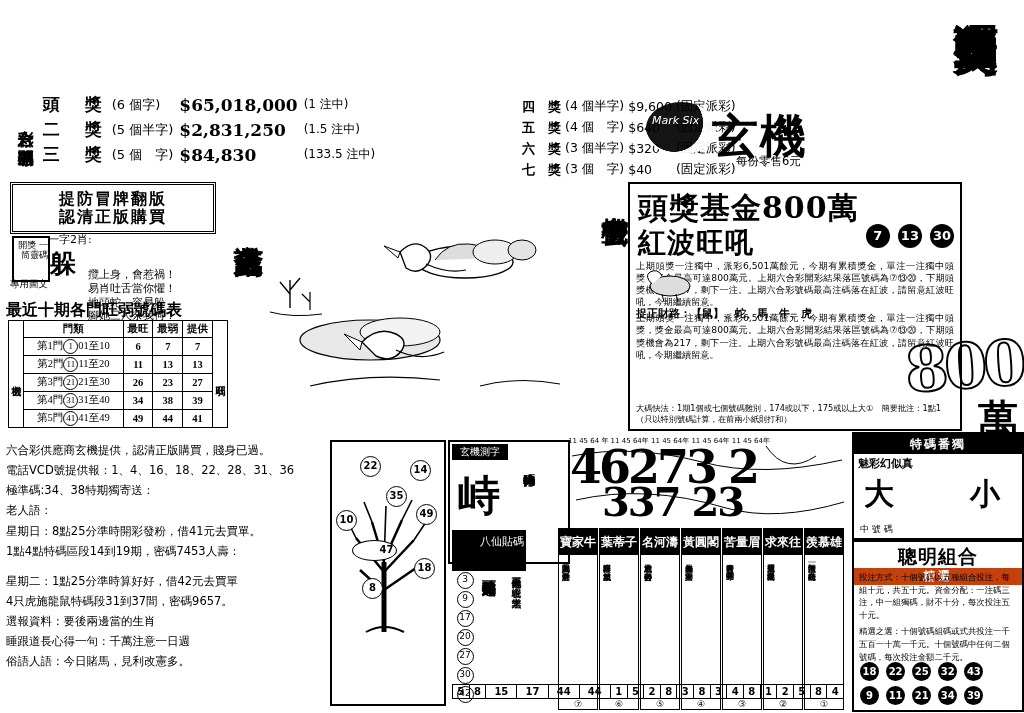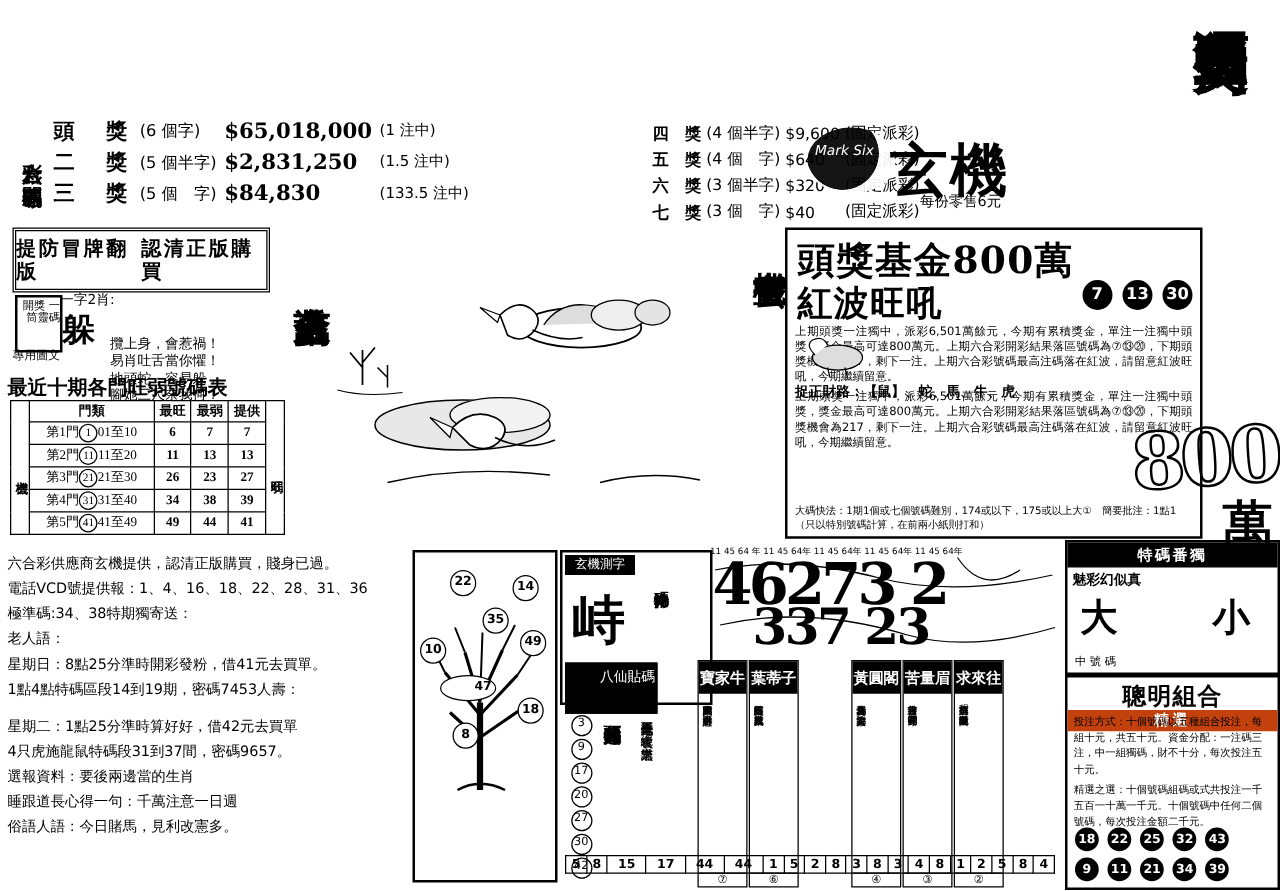--- a/index.html
+++ b/index.html
@@ -67,21 +67,21 @@
     background:radial-gradient(circle at 40% 40%, #000 0%, #000 55%, #fff 56%);
     opacity:.92;
   }
   #logo-mark-text{
     position:absolute;left:12px;top:14px;font-size:11px;color:#fff;font-style:italic;
   }
   #price-note{position:absolute;left:96px;top:54px;font-size:11.5px;}
 
   
   #warn-box{left:10px;top:182px;width:200px;height:46px;
-    border:3px double #000;display:flex;flex-direction:row;justify-content:center;align-items:center;}
+    border:3px double #000;display:flex;flex-direction:column;justify-content:center;align-items:center;}
   #warn-box div{font-size:16px;font-weight:bold;letter-spacing:2px;line-height:1.15;}
 
   
   #riddle{left:10px;top:232px;width:215px;height:60px;}
   #riddle .seal{position:absolute;left:2px;top:4px;width:34px;height:40px;border:2px solid #000;font-size:9px;text-align:right;line-height:1.15;padding-top:2px;}
   #riddle .tip{position:absolute;left:38px;top:0;font-size:11px;}
   #riddle .big{position:absolute;left:40px;top:14px;font-size:26px;font-weight:bold;}
   #riddle .bot{position:absolute;left:0px;top:46px;font-size:9.5px;}
   #riddle-poem{position:absolute;left:78px;top:0px;font-size:11px;line-height:1.25;margin-top:36px;}
 
@@ -457,34 +457,44 @@
       <span class="ecirc">20</span>
       <span class="ecirc">27</span>
       <span class="ecirc">30</span>
       <span class="ecirc">42</span>
     </div>
     <div id="eight-txt" style="left:28px;">八仙貼碼各頭沖通</div>
     <div style="position:absolute;left:58px;top:40px;font-size:10px;writing-mode:vertical-rl;text-orientation:upright;height:140px;line-height:1.3;">占得第九千三百三十七條　絕食暖衣　無求之樂</div>
   </div>
 
   <div class="abs" id="poem-cols">
+    <div class="pcol" style="right:0px;">
+      <div class="ph">羡慕雄</div>
+      <div class="pb">一往情深無限意　金榜題名在此時</div>
+      <div class="pf">①</div>
+    </div>
     <div class="pcol" style="right:41px;">
       <div class="ph">求來往</div>
       <div class="pb">前程萬里須努力　莫道桑榆晚景遲</div>
       <div class="pf">②</div>
     </div>
     <div class="pcol" style="right:82px;">
       <div class="ph">苦量眉</div>
       <div class="pb">苦盡甘來終有日　守得雲開見月明</div>
       <div class="pf">③</div>
     </div>
     <div class="pcol" style="right:123px;">
       <div class="ph">黃圓閣</div>
       <div class="pb">黃金滿屋非為貴　安樂方為第一家</div>
       <div class="pf">④</div>
+    </div>
+    <div class="pcol" style="right:164px;">
+      <div class="ph">名河濤</div>
+      <div class="pb">名成利就皆天定　何必勞心費苦神</div>
+      <div class="pf">⑤</div>
     </div>
     <div class="pcol" style="right:205px;">
       <div class="ph">葉蒂子</div>
       <div class="pb">葉落歸根終有日　枝繁葉茂自然成</div>
       <div class="pf">⑥</div>
     </div>
     <div class="pcol" style="right:246px;">
       <div class="ph">寶家牛</div>
       <div class="pb">家財萬貫由天賜　不必貪求意外財</div>
       <div class="pf">⑦</div>

